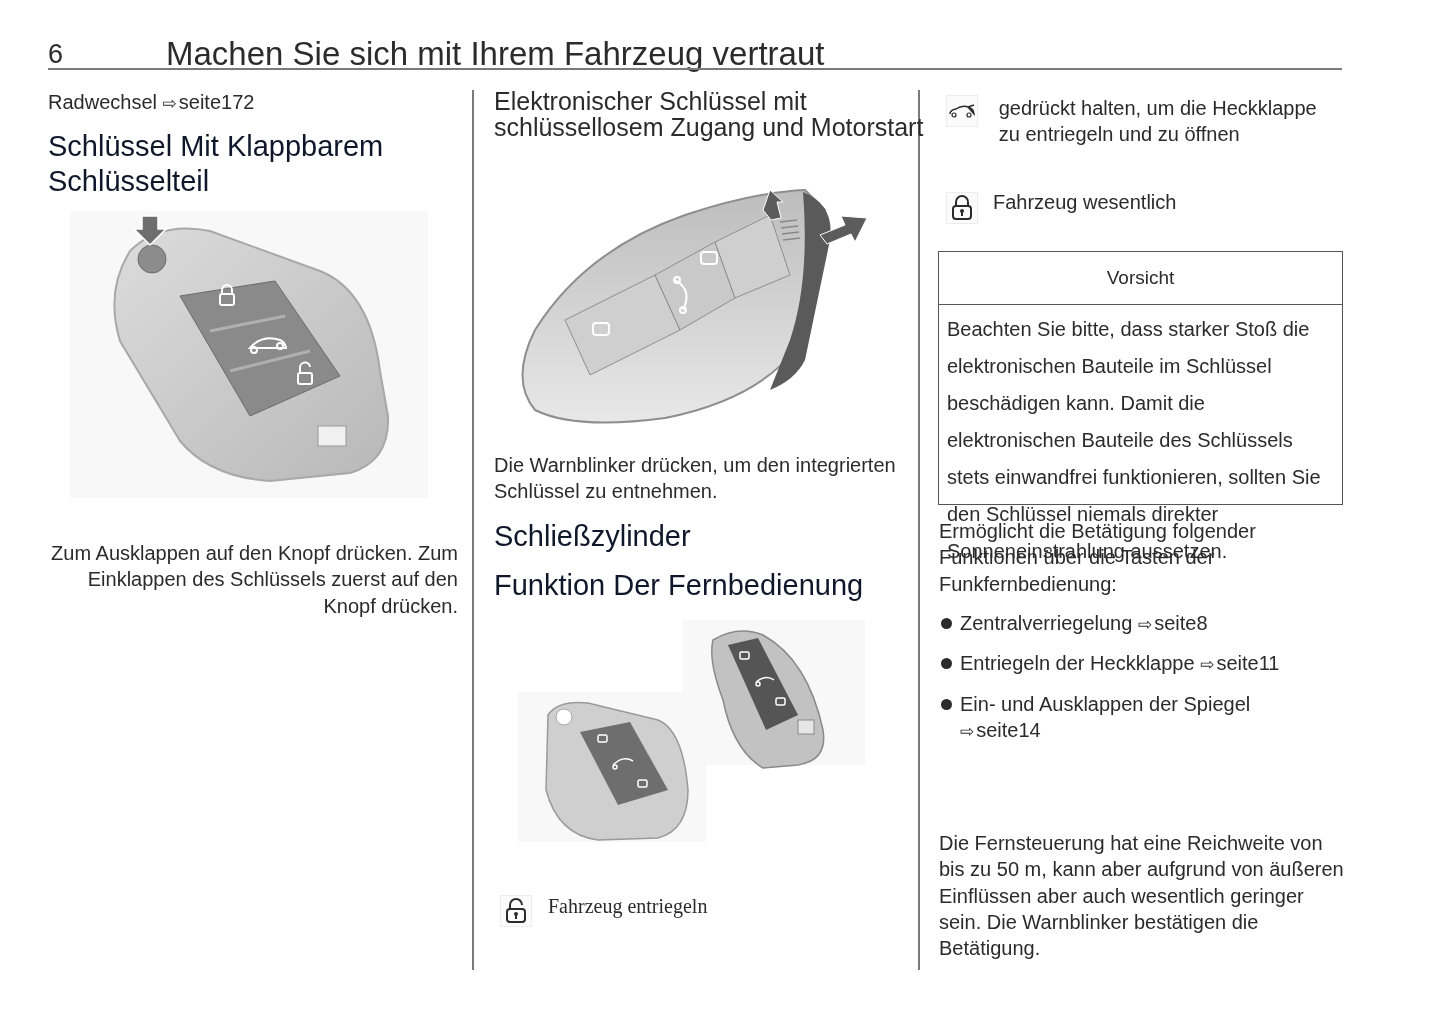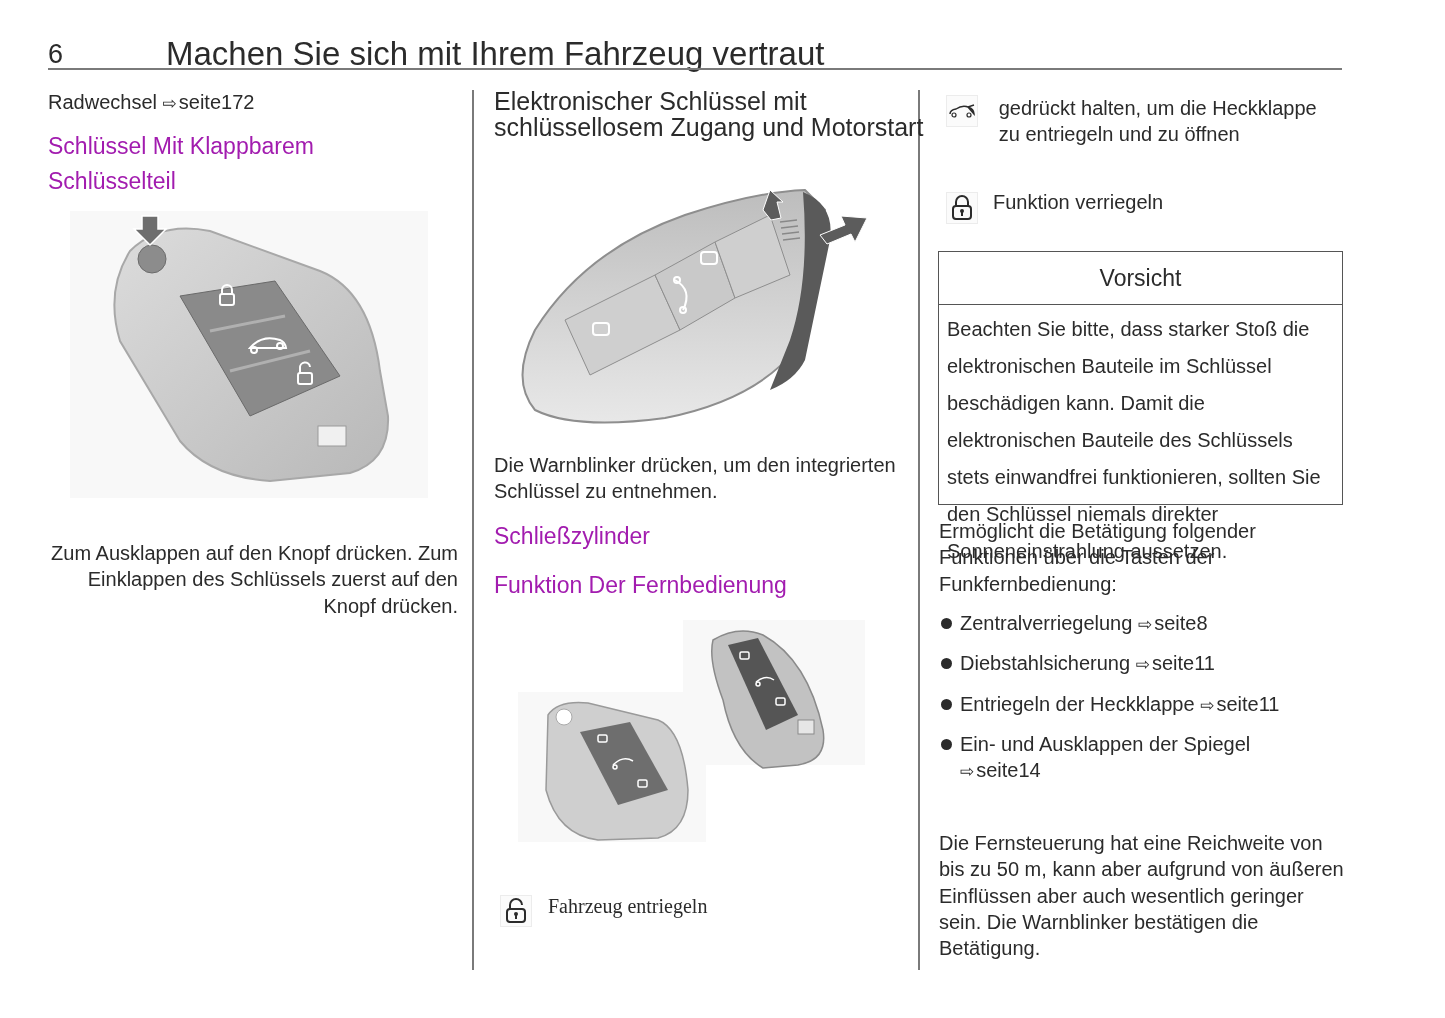--- a/index.html
+++ b/index.html
@@ -6,29 +6,29 @@
   body {
     width: 1445px; height: 1018px; position: relative; overflow: hidden;
     font-family: "Liberation Sans", sans-serif; color: #2b2b2b;
   }
   .abs { position: absolute; }
   .page-num { left: 48px; top: 38px; font-size: 27px; line-height: 32px; }
   .page-title { left: 166px; top: 38px; font-size: 33px; line-height: 32px; white-space: nowrap; }
   .header-rule { left: 48px; top: 68px; width: 1294px; height: 2px; background: #7a7a7a; }
   .col-divider { width: 1.5px; background: #7a7a7a; }
   .body-text { font-size: 20px; line-height: 26.3px; }
-  .h2 { font-size: 23px; line-height: 35px; color: #a21caf; }
+  .h2 { font-size: 29px; line-height: 35px; color: #0f172a; }
   .small-heading { font-size: 25px; line-height: 26px; }
   .figure { background: #f8f8f8; }
   .icon-box {
     width: 32px; height: 32px; background: #fbfbfb; border: 1px solid #ececec;
     display: flex; align-items: center; justify-content: center; box-sizing: border-box;
   }
   .caution-box { left: 938px; top: 251px; width: 405px; height: 254px; border: 1.5px solid #555; box-sizing: border-box; }
-  .caution-title { height: 53px; border-bottom: 1.5px solid #555; font-size: 23px; display: flex; align-items: center; justify-content: center; box-sizing: border-box; }
+  .caution-title { height: 53px; border-bottom: 1.5px solid #555; font-size: 19px; display: flex; align-items: center; justify-content: center; box-sizing: border-box; }
   .caution-body { padding: 6px 8px 0 8px; font-size: 20px; line-height: 37px; }
   .bullet-list { list-style: none; margin: 0; padding: 0; }
   .bullet-list li { position: relative; padding-left: 21px; font-size: 20px; line-height: 26.3px; margin-bottom: 12px; }
   .bullet-list li::before { content: ""; position: absolute; left: 2px; top: 8px; width: 11px; height: 11px; border-radius: 50%; background: #2b2b2b; }
   .xref-arrow { font-size: 17px; margin-right: 2px; }
 </style>
 </head>
 <body>
 
 <div class="abs page-num">6</div>
@@ -168,38 +168,34 @@
 
 <div class="abs" style="left:946px; top:192px; display:flex; align-items:flex-start; gap:15px;">
   <div class="icon-box">
     <svg width="22" height="26" viewBox="0 0 22 26">
       <path d="M5 11 V7 a6 6 0 0 1 12 0 V11" fill="none" stroke="#2b2b2b" stroke-width="2"></path>
       <rect x="2" y="11" width="18" height="13" rx="3" fill="none" stroke="#2b2b2b" stroke-width="2"></rect>
       <circle cx="11" cy="16" r="2" fill="#2b2b2b"></circle>
         <rect x="10" y="17" width="2" height="4" fill="#2b2b2b"></rect>
     </svg>
   </div>
-  <div class="body-text" style="margin-top:-3px;">Funktion verriegeln</div>
+  <div class="body-text" style="margin-top:-3px;">Fahrzeug wesentlich</div>
 </div>
 
 <div class="abs caution-box">
   <div class="caution-title">Vorsicht</div>
   <div class="caution-body">Beachten Sie bitte, dass starker Stoß die elektronischen Bauteile im Schlüssel beschädigen kann. Damit die elektronischen Bauteile des Schlüssels stets einwandfrei funktionieren, sollten Sie den Schlüssel niemals direkter Sonneneinstrahlung aussetzen.</div>
 </div>
 
 <div class="abs body-text" style="left:939px; top:518px; width:405px;">Ermöglicht die Betätigung folgender Funktionen über die Tasten der Funkfernbedienung:</div>
 
 <ul class="abs bullet-list" style="left:939px; top:610px; width:405px;">
   <li>
     <span>Zentralverriegelung</span>
     <span class="xref-arrow">⇨</span><span>seite8</span>
-  </li>
-  <li>
-    <span>Diebstahlsicherung</span>
-    <span class="xref-arrow">⇨</span><span>seite11</span>
   </li>
   <li>
     <span>Entriegeln der Heckklappe</span>
     <span class="xref-arrow">⇨</span><span>seite11</span>
   </li>
   <li>
     <span>Ein- und Ausklappen der Spiegel</span><br>
     <span class="xref-arrow">⇨</span><span>seite14</span>
   </li>
 </ul>

